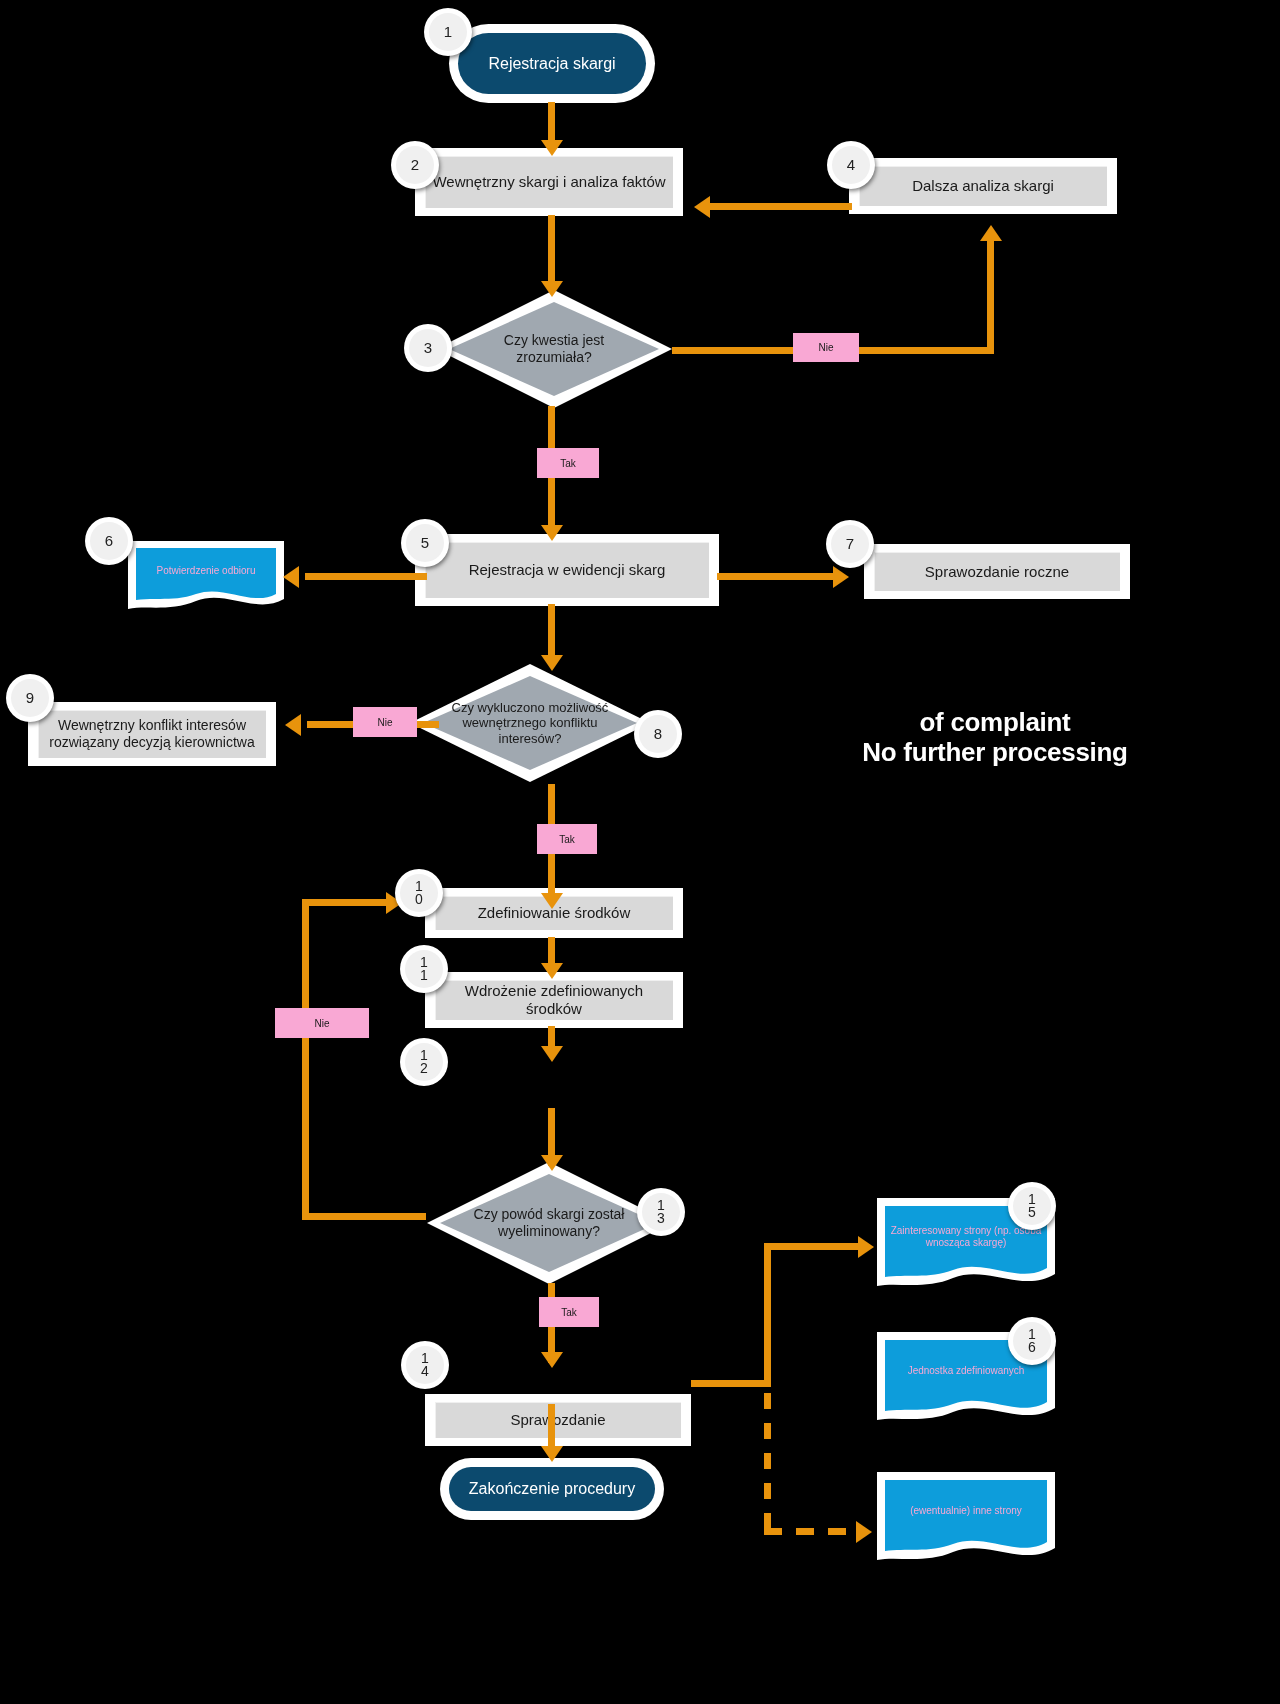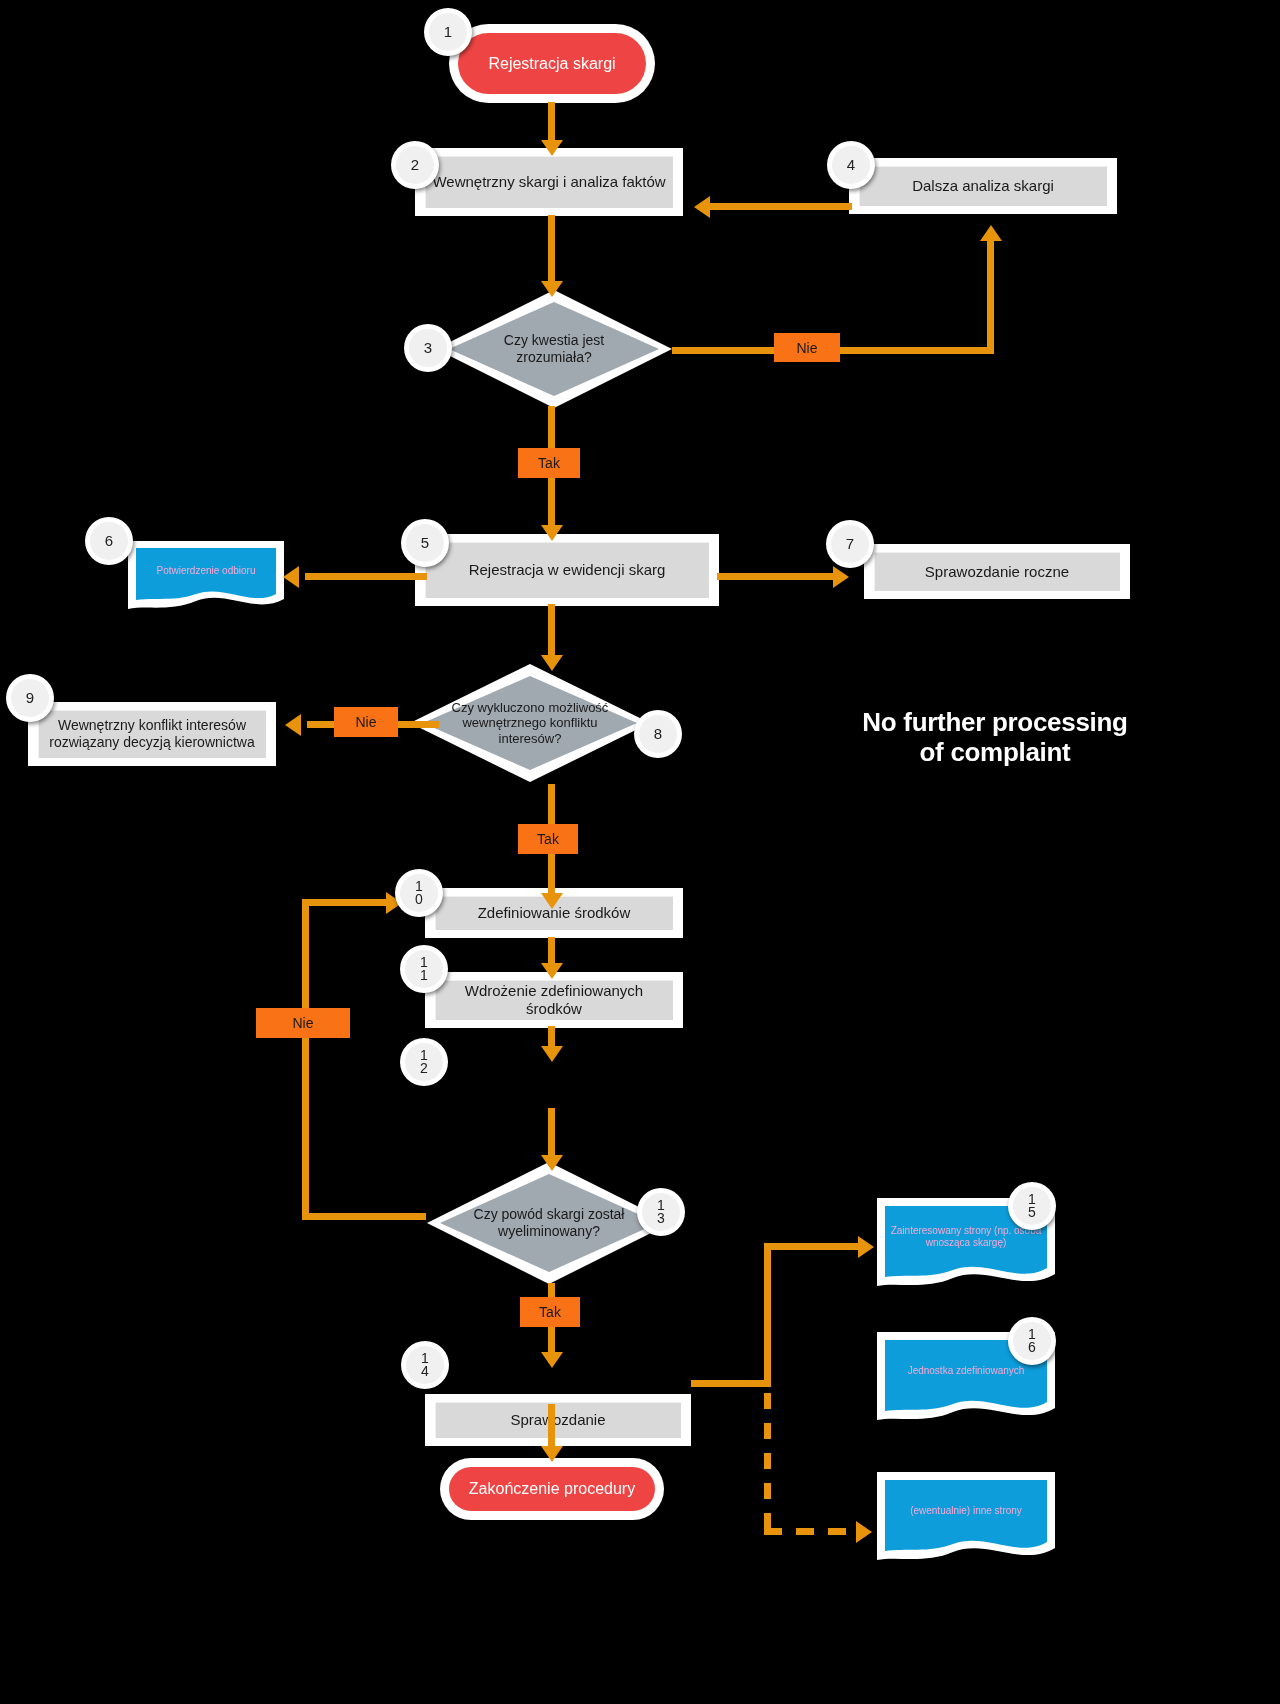--- a/index.html
+++ b/index.html
@@ -48,21 +48,21 @@
   
   .term {
     background: #ffffff;
     border-radius: 44px;
     padding: 9px;
     box-shadow: 2px 3px 4px rgba(0,0,0,0.55);
   }
   .term > .fill {
     width: 100%;
     height: 100%;
-    background: #ef4444;
+    background: #0c4a6e;
     border-radius: 36px;
     display: flex;
     align-items: center;
     justify-content: center;
     color: #ffffff;
     font-size: 16px;
   }
 
   
   .doc {
@@ -112,25 +112,26 @@
     display: flex; flex-direction: column;
     align-items: center; justify-content: center;
     font-size: 15px; color: #222;
     line-height: 0.95;
   }
   .badge.two > .inner { font-size: 14px; }
 
   
   .elabel {
     position: absolute;
-    background: #f97316;
+    background: #f9a8d4;
     color: #1a1a1a;
-    font-size: 14px;
+    font-size: 10px;
     display: flex; align-items: center; justify-content: center;
     z-index: 20;
+    margin-left: 19px;
   }
 
   
   .ln { position: absolute; background: #e8930c; z-index: 5; }
   .ln.h { height: 7px; }
   .ln.v { width: 7px; }
   .dash-v {
     position: absolute; width: 7px; z-index: 5;
     background: repeating-linear-gradient(to bottom,
       #e8930c 0 16px, transparent 16px 30px);
@@ -391,17 +392,17 @@
       <path d="M10,10 H172 V72 C144,89 110,62 78,74 C54,83 30,78 10,81 Z" fill="#0d9ddb"></path>
     </svg>
     <div class="txt" style="height:100px; padding-bottom:18px;">(ewentualnie) inne strony</div>
   </div>
 
   <div class="node term" style="left:440px; top:1458px; width:224px; height:62px;">
     <div class="fill">Zakończenie procedury</div>
   </div>
 
   <div class="annot" style="left:845px; top:708px; width:300px;">
+    <div>of complaint</div>
     <div>No further processing</div>
-    <div>of complaint</div>
   </div>
 
 </div>
 
 </body></html>

